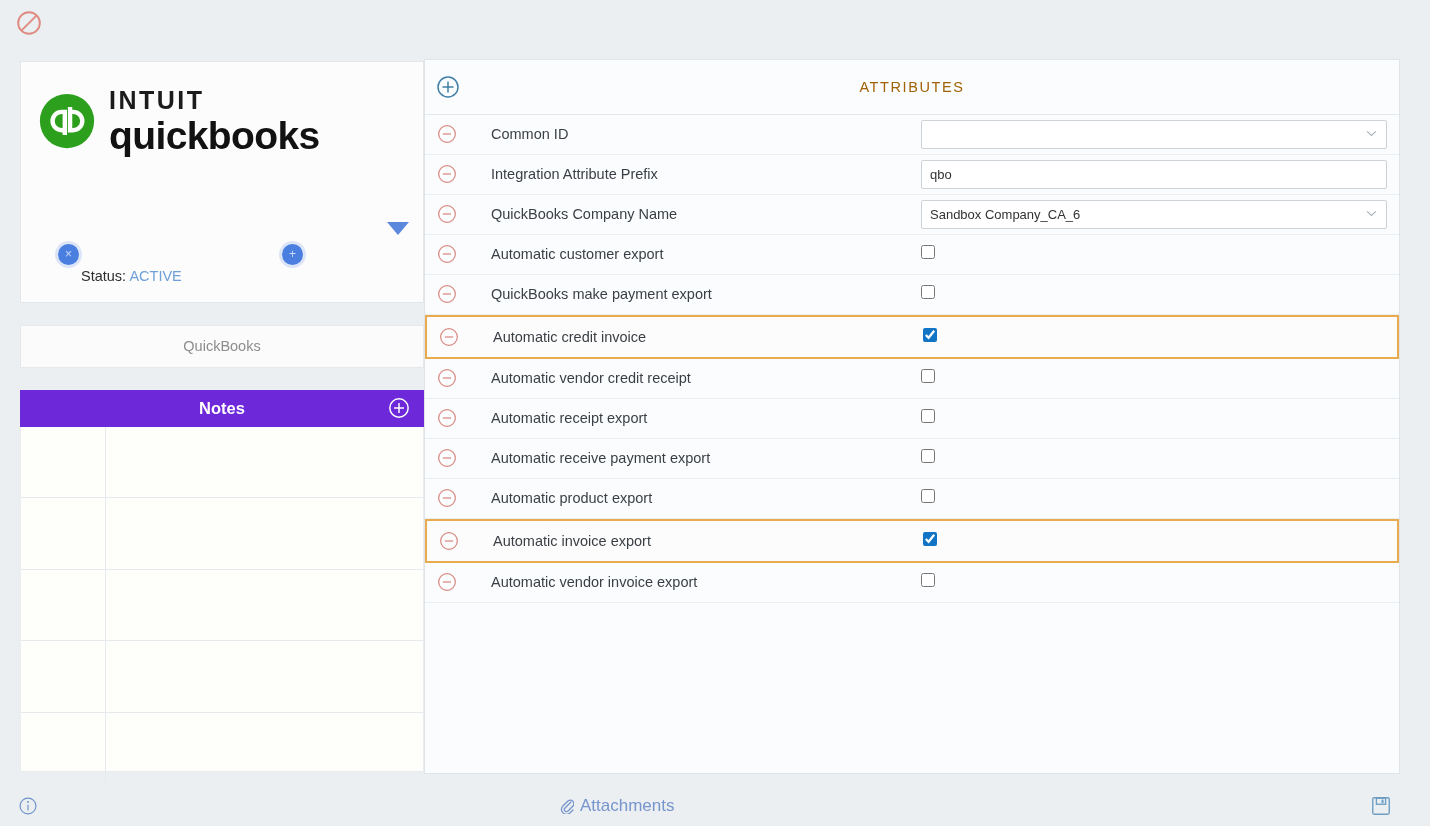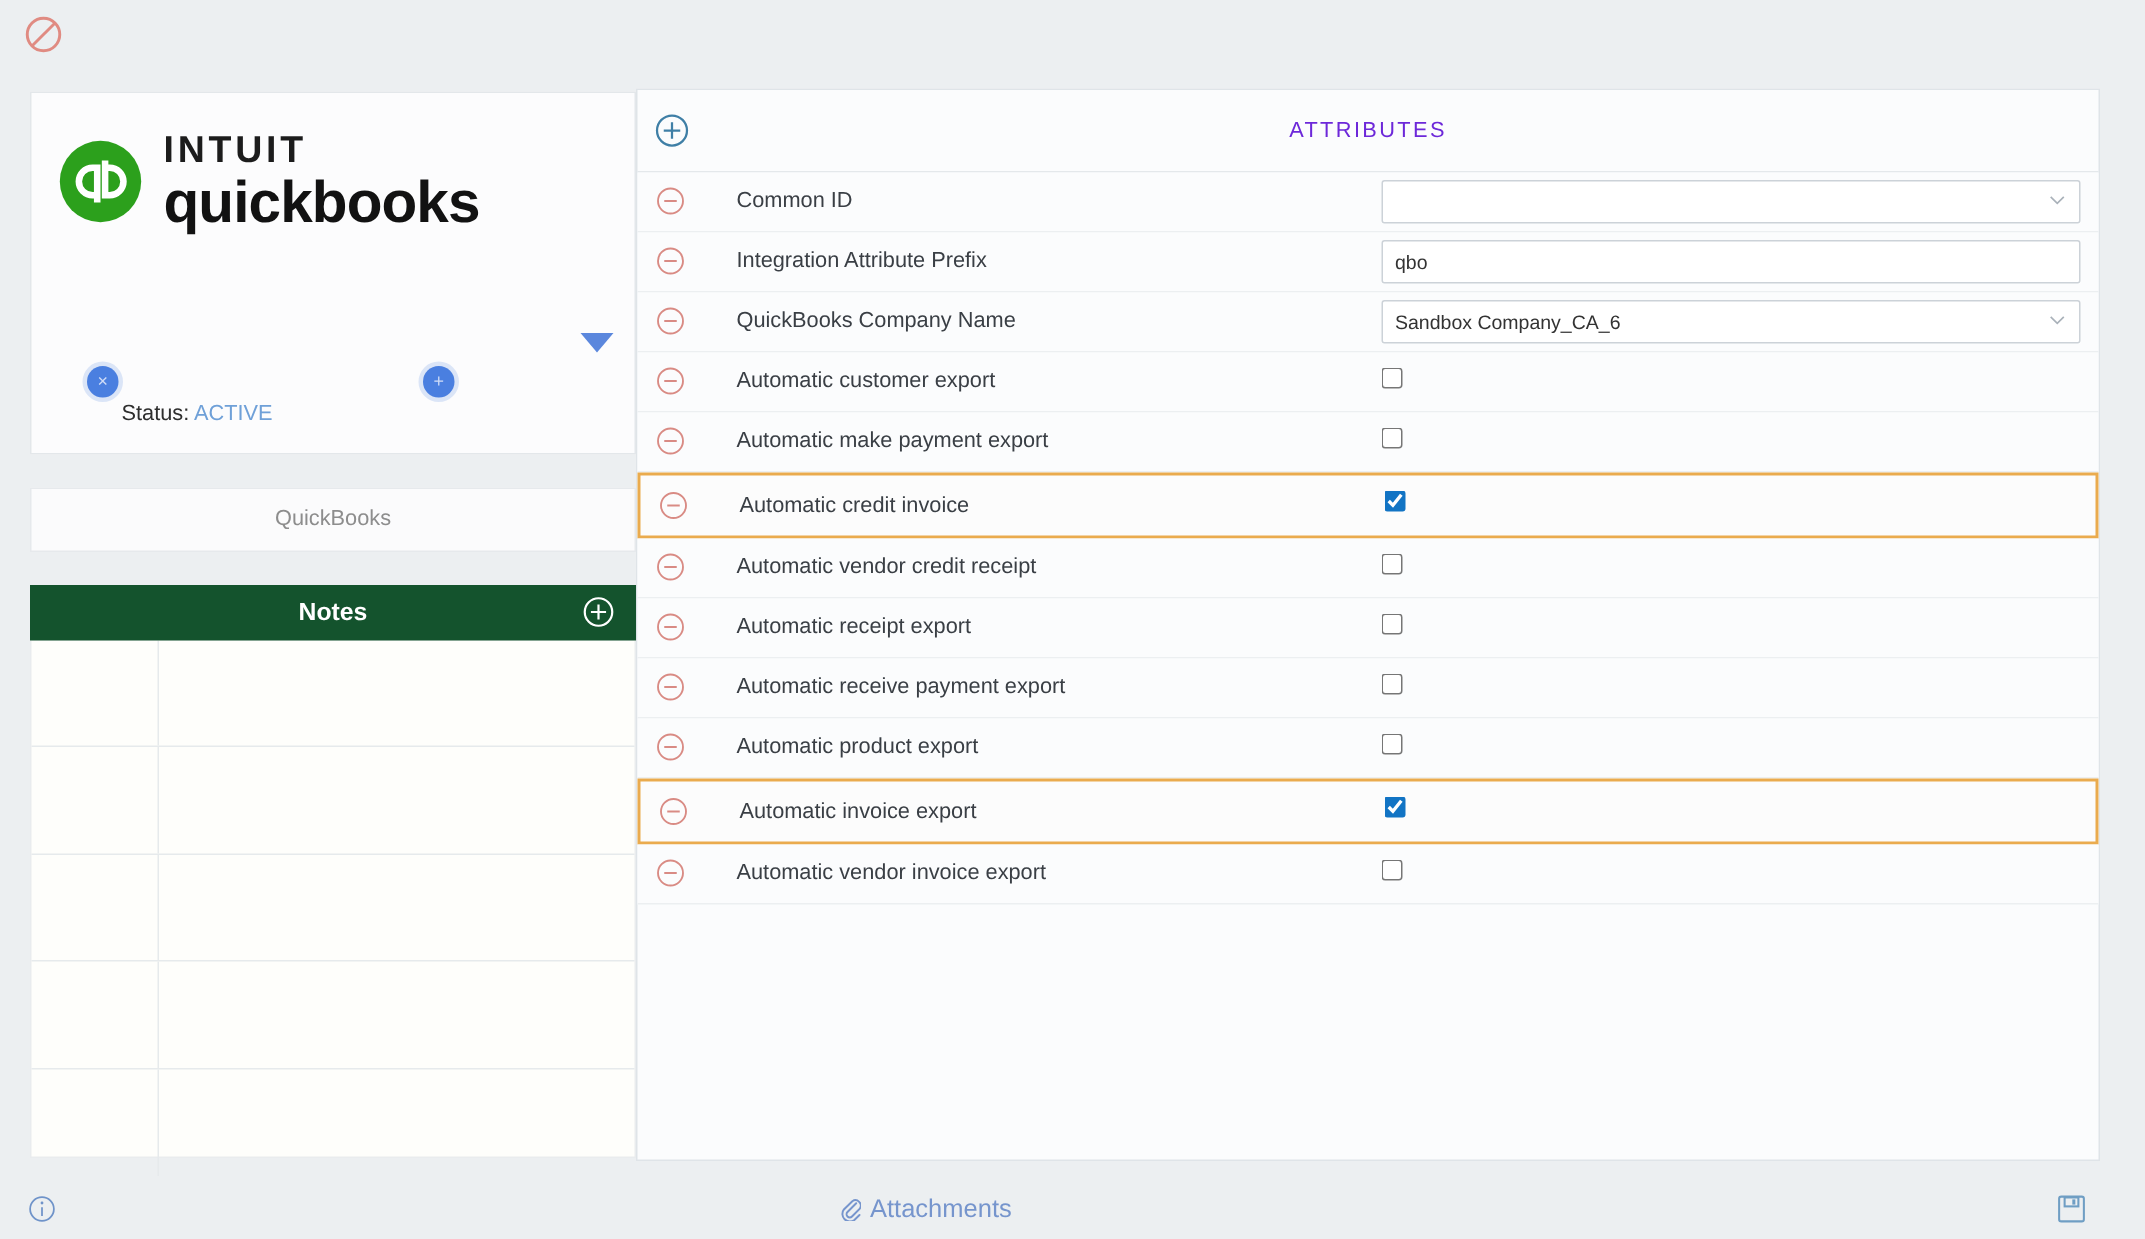--- a/index.html
+++ b/index.html
@@ -101,21 +101,21 @@
     align-items: center;
     justify-content: center;
     font-size: 14.5px;
     color: #8d8d8d;
     cursor: pointer;
   }
 
   
   .notes { margin-top: 22px; }
   .notes-head {
-    background: #14532d;
+    background: #6d28d9;
     height: 37px;
     display: flex;
     align-items: center;
     justify-content: center;
     position: relative;
   }
   .notes-title {
     color: #ffffff;
     font-size: 16.5px;
     font-weight: 700;
@@ -159,21 +159,21 @@
     width: 24px; height: 24px;
     margin-left: 11px;
     cursor: pointer;
   }
   .head-title {
     position: absolute;
     left: 0; right: 0;
     text-align: center;
     font-size: 14.5px;
     letter-spacing: 1.6px;
-    color: #6d28d9;
+    color: #a16207;
   }
 
   .attr-row {
     display: flex;
     align-items: center;
     height: 40px;
     border-bottom: 1px solid #eceff1;
     position: relative;
     background: #fbfcfd;
   }
@@ -377,21 +377,21 @@
               <line x1="7" y1="12" x2="17" y2="12" stroke="#d98b84" stroke-width="1.5"></line>
             </svg>
             <div class="row-label">Automatic customer export</div>
             <div class="row-field"><input class="cbx" type="checkbox" style=""></div>
           </div>
           <div class="attr-row">
             <svg class="row-minus" viewBox="0 0 24 24">
               <circle cx="12" cy="12" r="10" fill="none" stroke="#d98b84" stroke-width="1.5"></circle>
               <line x1="7" y1="12" x2="17" y2="12" stroke="#d98b84" stroke-width="1.5"></line>
             </svg>
-            <div class="row-label">Automatic make payment export</div>
+            <div class="row-label">QuickBooks make payment export</div>
             <div class="row-field"><input class="cbx" type="checkbox" style=""></div>
           </div>
           <div class="attr-row highlight">
             <svg class="row-minus" viewBox="0 0 24 24">
               <circle cx="12" cy="12" r="10" fill="none" stroke="#d98b84" stroke-width="1.5"></circle>
               <line x1="7" y1="12" x2="17" y2="12" stroke="#d98b84" stroke-width="1.5"></line>
             </svg>
             <div class="row-label">Automatic credit invoice</div>
             <div class="row-field"><input class="cbx" type="checkbox" checked="" style=""></div>
           </div>

